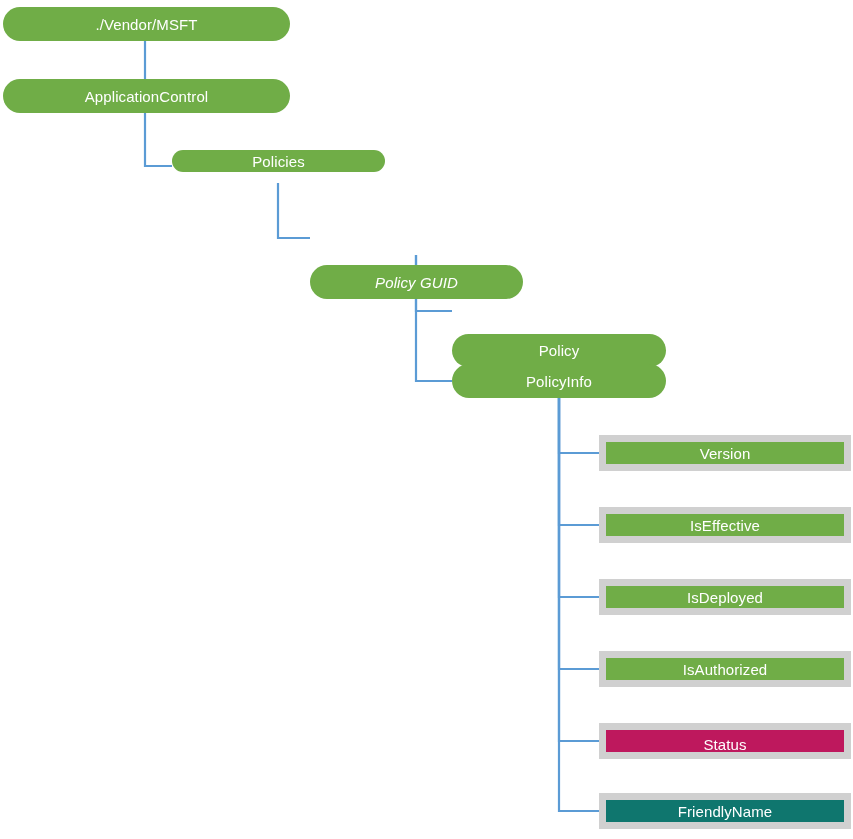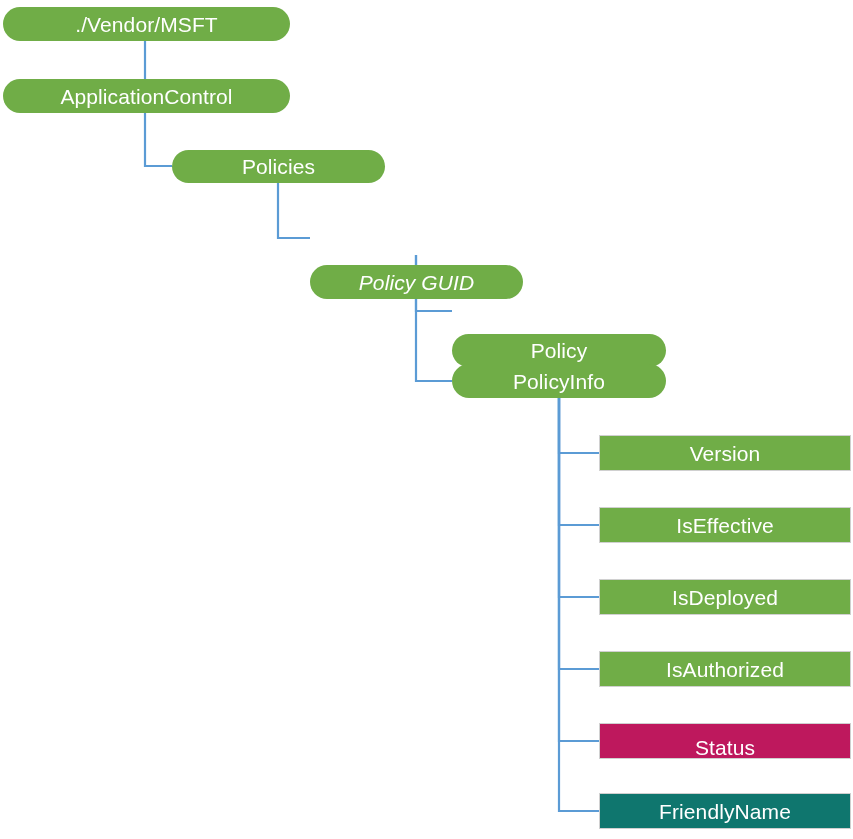--- a/index.html
+++ b/index.html
@@ -27,31 +27,31 @@
   }
   .node {
     position: absolute;
     box-sizing: border-box;
     background: #70AD47;
     color: #ffffff;
     display: flex;
     align-items: center;
     justify-content: center;
     text-align: center;
-    font-size: 21px;
+    font-size: 15px;
     line-height: 1;
     letter-spacing: 0.1px;
     white-space: nowrap;
     z-index: 2;
   }
   .node.rounded {
     border-radius: 999px;
   }
   .node.rect {
-    border: 1px solid #000000;
+    border: 7px solid #000000;
   }
   .node.italic {
     font-style: italic;
   }
 </style>
 </head>
 <body>
 
 <div id="canvas">
   <svg id="edges" viewBox="0 0 853 839" width="853" height="839">
@@ -67,21 +67,21 @@
       <path d="M559,398 L559,741 L599,741" fill="none" stroke="#5B9BD5" stroke-width="2.2" stroke-linecap="butt" stroke-linejoin="miter"></path>
       <path d="M559,398 L559,811 L599,811" fill="none" stroke="#5B9BD5" stroke-width="2.2" stroke-linecap="butt" stroke-linejoin="miter"></path>
     </svg>
   <div id="nodes-layer">
       <div class="node rounded" style="left: 3px; top: 7px; width: 287px; height: 34px; background: rgb(112, 173, 71); color: rgb(255, 255, 255);">
         <span>./Vendor/MSFT</span>
       </div>
       <div class="node rounded" style="left: 3px; top: 79px; width: 287px; height: 34px; background: rgb(112, 173, 71); color: rgb(255, 255, 255);">
         <span>ApplicationControl</span>
       </div>
-      <div class="node rounded" style="left: 172px; top: 150px; width: 213px; height: 33px; background: rgb(112, 173, 71); color: rgb(255, 255, 255);">
+      <div class="node rounded" style="left: 172px; top: 150px; width: 213px; height: 22px; background: rgb(112, 173, 71); color: rgb(255, 255, 255);">
         <span>Policies</span>
       </div>
       <div class="node rounded italic" style="left: 310px; top: 221px; width: 213px; height: 34px; background: rgb(112, 173, 71); color: rgb(255, 255, 255); margin-top: 44px;">
         <span>Policy GUID</span>
       </div>
       <div class="node rounded" style="left: 452px; top: 294px; width: 214px; height: 33px; background: rgb(112, 173, 71); color: rgb(255, 255, 255); margin-top: 40px;">
         <span>Policy</span>
       </div>
       <div class="node rounded" style="left: 452px; top: 364px; width: 214px; height: 34px; background: rgb(112, 173, 71); color: rgb(255, 255, 255);">
         <span>PolicyInfo</span>

